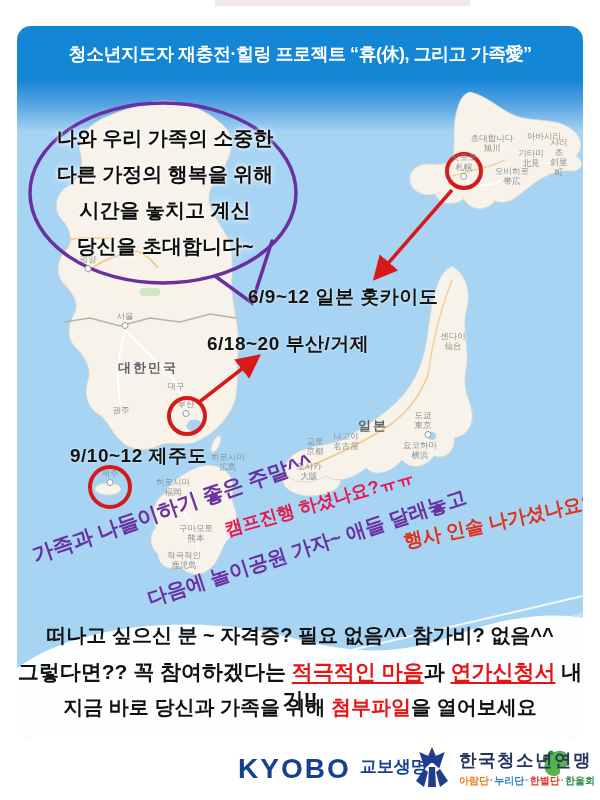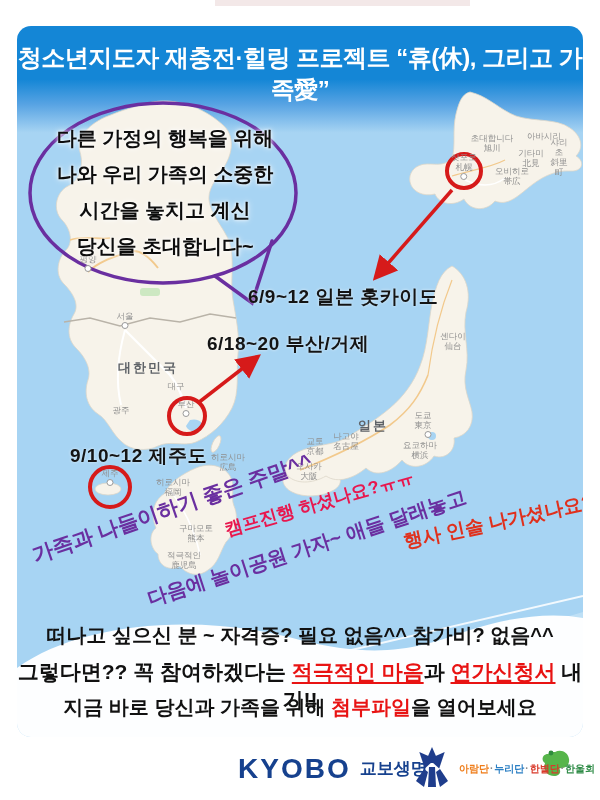--- a/index.html
+++ b/index.html
@@ -8,21 +8,21 @@
     font-family:"Liberation Sans","DejaVu Sans",sans-serif;overflow:hidden;
   }
   .top-strip{position:absolute;left:215px;top:0;width:255px;height:6px;background:#f3e8e8;}
   .panel{
     position:absolute;left:17px;top:26px;width:566px;height:711px;
     border-radius:14px;overflow:hidden;
     background:linear-gradient(180deg,#1486d6 0%,#1486d6 7.5%,#57a3e3 11%,#a7d4f3 15%,#a7d4f3 100%);
   }
   .poster-title{
     position:absolute;left:0;top:16px;width:100%;text-align:center;
-    color:#ffffff;font-size:24px;font-weight:800;letter-spacing:-0.5px;
+    color:#ffffff;font-size:18px;font-weight:800;letter-spacing:-0.5px;
     font-family:"Liberation Sans","DejaVu Sans",sans-serif;
   }
   .map-svg{position:absolute;left:0;top:0;width:566px;height:711px;}
   
   .bubble-text{
     position:absolute;left:28px;top:94px;width:240px;text-align:center;
     font-size:20px;font-weight:800;color:#0d0d0d;line-height:36px;
     text-shadow:0 0 3px #fff,0 0 6px #fff;
   }
   
@@ -53,21 +53,21 @@
   .mlabel{
     position:absolute;transform:translate(-50%,-50%);color:#8f8f8f;font-size:8.5px;
     line-height:10px;text-align:center;white-space:pre-line;display:flex;flex-direction:column;align-items:center;
   }
   .mlabel.country{color:#5f6368;font-size:13px;font-weight:700;letter-spacing:2px;}
   .mlabel .dot{width:5px;height:5px;border-radius:50%;background:#fff;border:1.4px solid #9a9a9a;margin-top:1px;}
   
   .footer{position:absolute;left:0;top:737px;width:600px;height:63px;background:#fff;}
   .logo1{position:absolute;left:24px;top:10px;display:flex;align-items:center;gap:8px;}
   .logo1-text{font-size:17px;font-weight:700;color:#4d4d4d;letter-spacing:0.5px;}
-  .logo2{position:absolute;left:238px;top:18px;display:flex;align-items:center;gap:9px;}
+  .logo2{position:absolute;left:238px;top:18px;display:flex;align-items:flex-start;gap:9px;}
   .logo2-en{font-size:28px;font-weight:800;color:#16418e;letter-spacing:2px;line-height:28px;}
   .logo2-ko{font-size:17px;font-weight:800;color:#16418e;line-height:24px;}
   .logo2-bird{position:absolute;left:300px;top:-6px;}
   .logo3{position:absolute;left:412px;top:8px;display:flex;align-items:center;gap:7px;}
   .logo3-name{font-size:17.5px;font-weight:800;color:#26355f;letter-spacing:1.5px;}
   .logo3-sub{font-size:10px;font-weight:700;margin-top:2px;white-space:nowrap;text-align:center;}
   .logo3-sub .sep{color:#8a8a8a;padding:0 1px;}
 </style>
 </head>
 <body>
@@ -182,22 +182,22 @@
 福岡</span></div>
       <div class="mlabel" style="left: 179px; top: 507px;"><span>구마모토
 熊本</span></div>
       <div class="mlabel" style="left: 167px; top: 534px;"><span>적극적인
 鹿児島</span></div>
     </div>
 
   <div class="poster-title">청소년지도자 재충전·힐링 프로젝트 “휴(休), 그리고 가족愛”</div>
 
   <div class="bubble-text">
+      <div>나와 우리 가족의 소중한</div>
       <div>다른 가정의 행복을 위해</div>
-      <div>나와 우리 가족의 소중한</div>
       <div>시간을 놓치고 계신</div>
       <div>당신을 초대합니다~</div>
     </div>
 
   <div class="sched sched-hokkaido">6/9~12 일본 홋카이도</div>
   <div class="sched sched-busan">6/18~20 부산/거제</div>
   <div class="sched sched-jeju">9/10~12 제주도</div>
 
   <div class="note note-1" style="color: rgb(106, 47, 160);">가족과 나들이하기 좋은 주말^^</div>
   <div class="note note-2" style="color: rgb(232, 23, 78);">캠프진행 하셨나요?ㅠㅠ</div>
@@ -225,16 +225,17 @@
       <g fill="#1f3d8c">
         <polygon points="20,2 13,18 27,18"></polygon>
         <polygon points="20,2 13,18 27,18" transform="rotate(-42 20 21)"></polygon>
         <polygon points="20,2 13,18 27,18" transform="rotate(42 20 21)"></polygon>
         <path d="M 17,22 L 23,22 L 24,42 L 16,42 Z"></path>
         <path d="M 12,24 L 16,27 L 12,42 L 4,36 Z"></path>
         <path d="M 28,24 L 24,27 L 28,42 L 36,36 Z"></path>
       </g>
     </svg>
     <div>
+      <div class="logo3-name">한국청소년연맹</div>
       <div class="logo3-sub" id="league-sub"><span style="color: rgb(239, 125, 26);">아람단</span><span class="sep">·</span><span style="color: rgb(43, 127, 196);">누리단</span><span class="sep">·</span><span style="color: rgb(217, 58, 43);">한별단</span><span class="sep">·</span><span style="color: rgb(46, 139, 70);">한울회</span></div>
     </div>
   </div>
 </div>
 
 </body></html>

